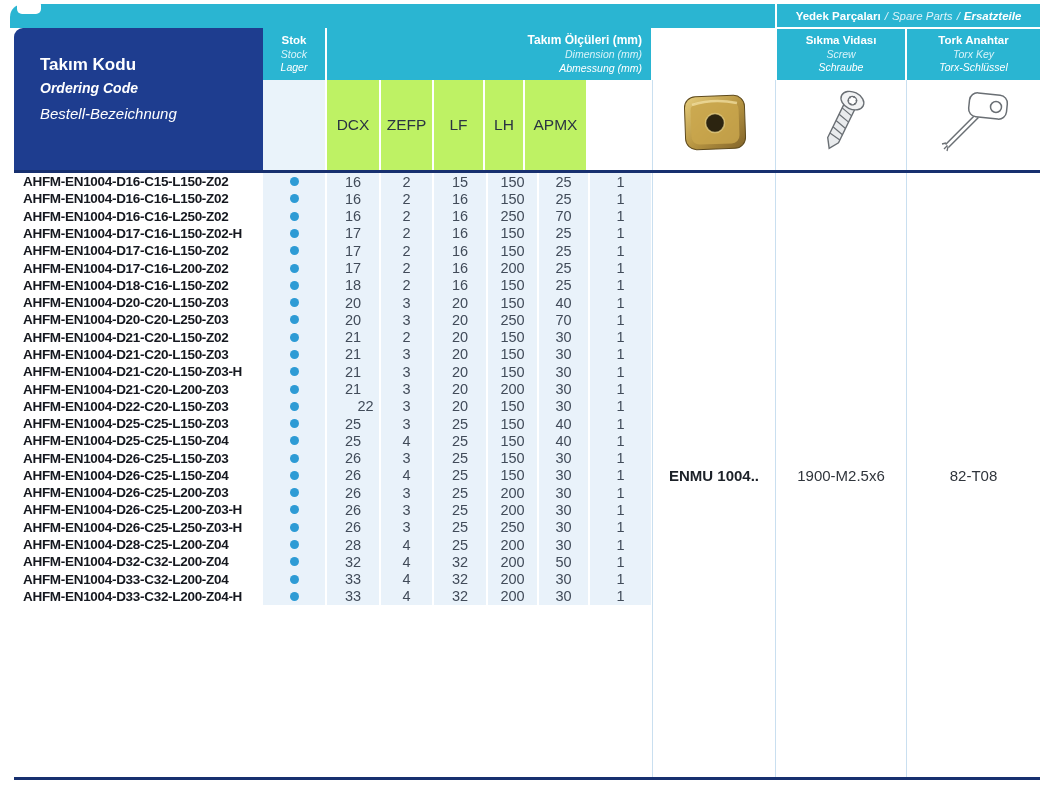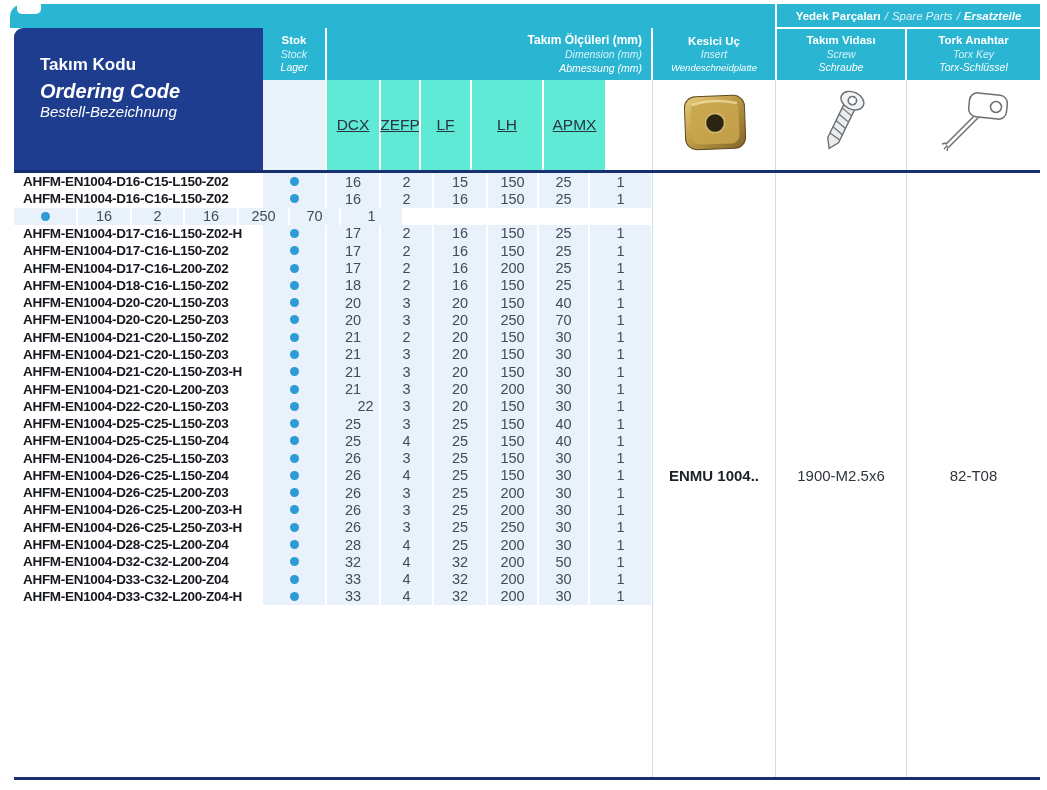--- a/index.html
+++ b/index.html
@@ -18,43 +18,43 @@
   .spare-title .i { font-style:italic; color:#dff4fa; }
   .spare-title .bi { font-weight:bold; font-style:italic; }
   .hline { position:absolute; left:777px; top:27px; width:263px; height:2px; background:#fff; z-index:2; }
   .vline-white { position:absolute; left:775px; top:4px; width:2px; height:76px; background:#fff; z-index:2; }
 
   
   .code-header { position:absolute; left:14px; top:28px; width:249px; height:142px;
                  background:#1e3d8f; border-top-left-radius:9px; color:#fff;
                  padding:27px 0 0 26px; }
   .code-header .l1 { font-size:17px; font-weight:bold; margin-bottom:5px; }
-  .code-header .l2 { font-size:20px; font-weight:bold; font-style:italic; margin-bottom:0; }
+  .code-header .l2 { font-size:14px; font-weight:bold; font-style:italic; margin-bottom:9px; }
   .code-header .l3 { font-size:15px; font-style:italic; }
 
   
   .th { position:absolute; top:28px; height:52px; background:#2ab5d2; color:#fff;
         display:flex; flex-direction:column; justify-content:center; align-items:center;
         line-height:1.3; text-align:center; }
   .th .h1 { font-weight:bold; font-size:11.5px; }
   .th .h2 { font-style:italic; font-size:10.5px; color:#d8f3f9; }
   .th .h3 { font-style:italic; font-size:10.5px; }
   .th-stock { left:263px; width:62px; }
   .th-dims  { left:327px; width:324px; align-items:flex-end; padding-right:9px; }
   .th-dims .h1 { font-size:12px; }
   .th-insert{ left:653px; width:122px; }
   .th-insert .h3 { font-size:9.5px; }
   .th-screw { left:777px; width:128px; }
   .th-torx  { left:907px; width:133px; }
 
   
   .stock-sub { position:absolute; left:263px; top:80px; width:62px; height:90px; background:#eaf3fa; }
   .subheader { position:absolute; left:325px; top:80px; width:326px; height:90px; display:flex; }
-  .subheader .col { background:#5eead4; border-left:2px solid #fff; display:flex;
-                    align-items:center; justify-content:center; font-size:15.5px; color:#2a3442;text-decoration:underline; }
+  .subheader .col { background:#bef264; border-left:2px solid #fff; display:flex;
+                    align-items:center; justify-content:center; font-size:15.5px; color:#2a3442; }
 
   
   .illus { position:absolute; top:84px; }
 
   
   .rule { position:absolute; left:14px; width:1026px; height:3px; background:#17306f; }
   .rule-top { top:170px; }
   .rule-bottom { top:777px; }
 
   
@@ -105,42 +105,37 @@
   <div class="th th-stock">
     <div class="h1">Stok</div>
     <div class="h2">Stock</div>
     <div class="h3">Lager</div>
   </div>
   <div class="th th-dims">
     <div class="h1">Takım Ölçüleri (mm)</div>
     <div class="h2">Dimension (mm)</div>
     <div class="h3">Abmessung (mm)</div>
   </div>
-  <div class="th th-insert">
-    <div class="h1">Kesici Uç</div>
-    <div class="h2">Insert</div>
-    <div class="h3">Wendeschneidplatte</div>
-  </div>
   <div class="th th-screw">
-    <div class="h1">Takım Vidası</div>
+    <div class="h1">Sıkma Vidası</div>
     <div class="h2">Screw</div>
     <div class="h3">Schraube</div>
   </div>
   <div class="th th-torx">
     <div class="h1">Tork Anahtar</div>
     <div class="h2">Torx Key</div>
     <div class="h3">Torx-Schlüssel</div>
   </div>
 
   <div class="stock-sub"></div>
   <div class="subheader">
     <div class="col" style="width:54px">DCX</div>
-    <div class="col" style="width:40px">ZEFP</div>
+    <div class="col" style="width:53px">ZEFP</div>
     <div class="col" style="width:51px">LF</div>
-    <div class="col" style="width:72px">LH</div>
+    <div class="col" style="width:40px">LH</div>
     <div class="col" style="width:63px">APMX</div>
   </div>
 
   <svg class="illus" style="left:679px; top:92px" width="72" height="62" viewBox="0 0 72 62">
     <defs>
       <linearGradient id="gold" x1="0" y1="0" x2="1" y2="1">
         <stop offset="0" stop-color="#e6cd7d"></stop>
         <stop offset="0.5" stop-color="#b99743"></stop>
         <stop offset="1" stop-color="#82642a"></stop>
       </linearGradient>
@@ -198,20 +193,21 @@
           <span class="dot"></span>
         </div>
         <div class="cell-num" style="width: 54px;">16</div>
         <div class="cell-num" style="width: 53px;">2</div>
         <div class="cell-num" style="width: 54px;">16</div>
         <div class="cell-num" style="width: 51px;">150</div>
         <div class="cell-num" style="width: 51px;">25</div>
         <div class="cell-num" style="width: 63px;">1</div>
       </div>
       <div class="row">
+        <div class="cell-code">AHFM-EN1004-D16-C16-L250-Z02</div>
         <div class="cell-stock">
           <span class="dot"></span>
         </div>
         <div class="cell-num" style="width: 54px;">16</div>
         <div class="cell-num" style="width: 53px;">2</div>
         <div class="cell-num" style="width: 54px;">16</div>
         <div class="cell-num" style="width: 51px;">250</div>
         <div class="cell-num" style="width: 51px;">70</div>
         <div class="cell-num" style="width: 63px;">1</div>
       </div>

